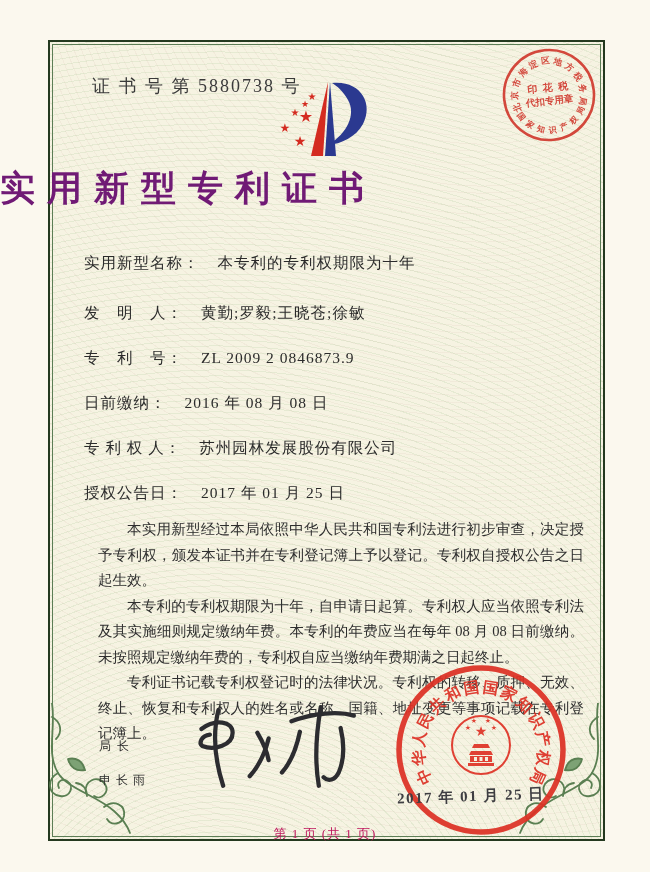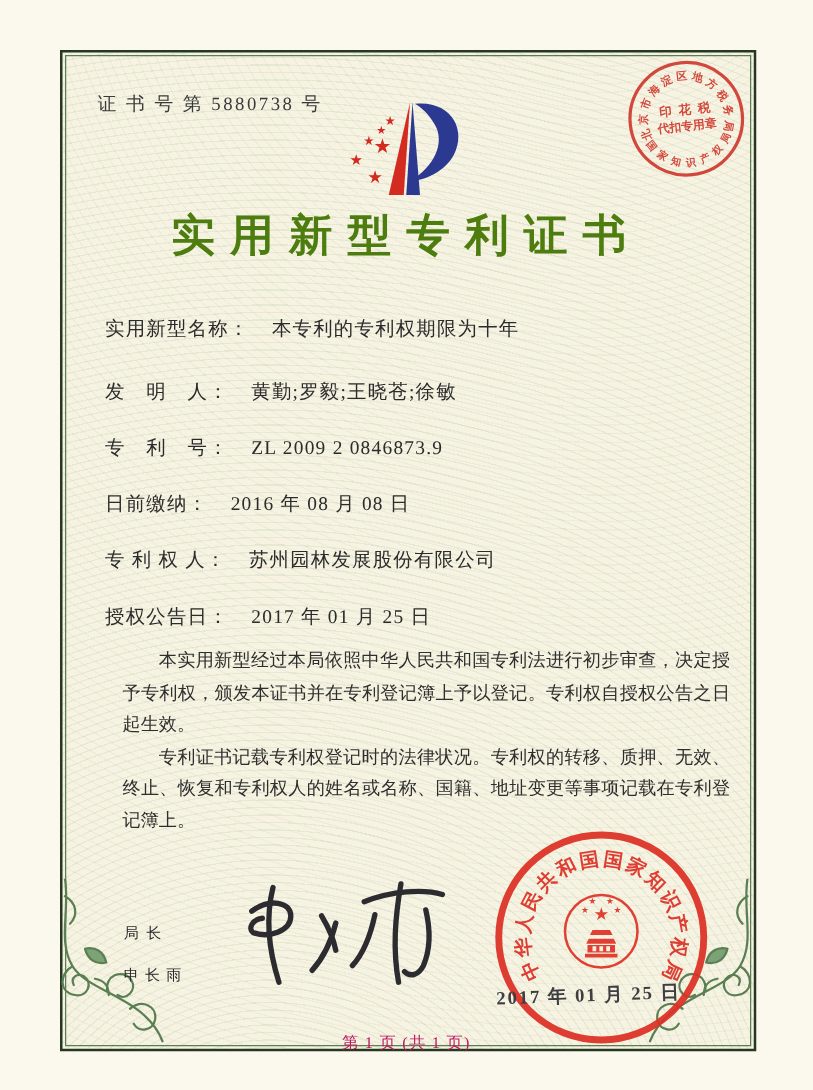--- a/index.html
+++ b/index.html
@@ -14,28 +14,28 @@
   .frame{
     position:absolute;left:48px;top:40px;width:553px;height:797px;
     border:2.5px solid #24391f;
     background:
       repeating-radial-gradient(circle at 30% 118%, rgba(163,197,146,0.20) 0 1px, transparent 1px 6px),
       repeating-radial-gradient(circle at 78% -18%, rgba(210,176,166,0.13) 0 1px, transparent 1px 7px),
       #f6f3e2;
   }
   .frame-inner{position:absolute;inset:2px;border:1px solid #5c7d55;}
   .cert-no{
-    position:absolute;left:78px;top:74px;
-    font-size:15px;letter-spacing:2px;color:#3a3a3a;z-index:3;
+    position:absolute;left:92px;top:74px;
+    font-size:18px;letter-spacing:2px;color:#3a3a3a;z-index:3;
   }
   .logo{position:absolute;left:268px;top:70px;z-index:3;}
   .stamp{position:absolute;left:500px;top:46px;z-index:4;opacity:.88;transform:rotate(-6deg);}
   .title{
-    position:absolute;left:0;top:165px;width:100%;text-align:center;
-    font-size:35px;font-weight:bold;color:#4d7c0f;letter-spacing:12px;z-index:3;
+    position:absolute;left:0;top:165px;width:100%;text-align:left;
+    font-size:35px;font-weight:bold;color:#701a75;letter-spacing:12px;z-index:3;
   }
   .fields{position:absolute;left:84px;top:0;z-index:3;}
   .field-row{position:absolute;left:0;white-space:nowrap;font-size:15.5px;color:#2b2b2b;letter-spacing:1px;}
   .field-row .lbl{margin-right:18px;}
   .paras{
     position:absolute;left:84px;top:517px;width:486px;z-index:3;
     font-size:14.5px;line-height:25.5px;color:#2e2e2e;text-align:justify;margin-left:14px;
   }
   .paras p{margin:0;text-indent:2em;}
   .officer-title{position:absolute;left:99px;top:738px;font-size:12px;letter-spacing:6px;color:#2b2b2b;z-index:3;}
@@ -150,20 +150,21 @@
     <div class="field-row" style="top:438px">
       <span class="lbl">专 利 权 人：</span><span>苏州园林发展股份有限公司</span>
     </div>
     <div class="field-row" style="top:483px">
       <span class="lbl">授权公告日：</span><span>2017 年 01 月 25 日</span>
     </div>
   </div>
 
   <div class="paras">
     <p>本实用新型经过本局依照中华人民共和国专利法进行初步审查，决定授予专利权，颁发本证书并在专利登记簿上予以登记。专利权自授权公告之日起生效。</p>
+    <p>本专利的专利权期限为十年，自申请日起算。专利权人应当依照专利法及其实施细则规定缴纳年费。本专利的年费应当在每年 08 月 08 日前缴纳。未按照规定缴纳年费的，专利权自应当缴纳年费期满之日起终止。</p>
     <p>专利证书记载专利权登记时的法律状况。专利权的转移、质押、无效、终止、恢复和专利权人的姓名或名称、国籍、地址变更等事项记载在专利登记簿上。</p>
   </div>
 
   <div class="officer-title">局长</div>
   <div class="officer-name">申长雨</div>
 
   <svg class="signature" width="180" height="95" viewBox="0 0 190 95" title="申长雨">
     <g fill="none" stroke="#2c2c30" stroke-width="4.5" stroke-linecap="round">
       <path d="M30,10 C24,34 26,62 35,90"></path>
       <path d="M12,30 C27,19 45,22 45,34 C45,47 26,53 13,48 C9,45 12,37 21,36"></path>

